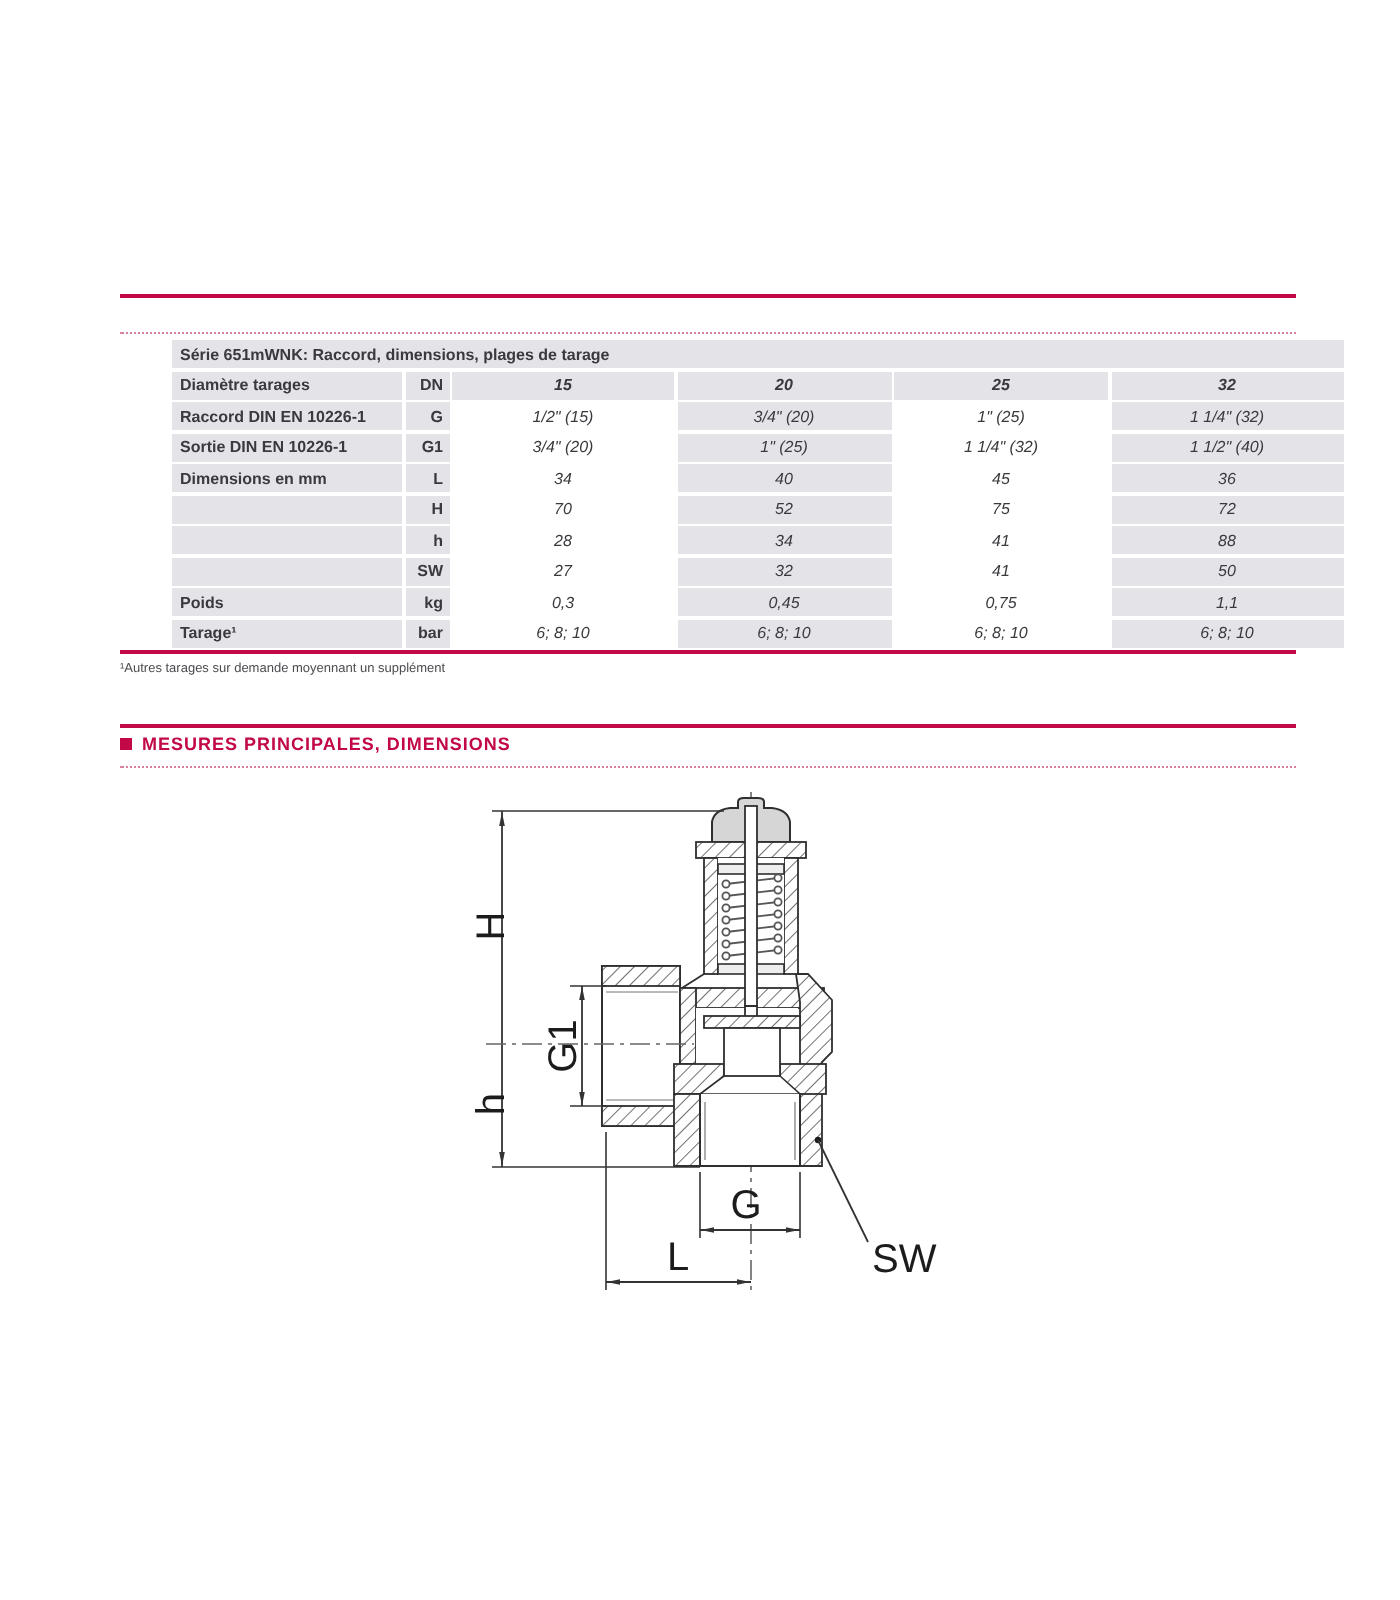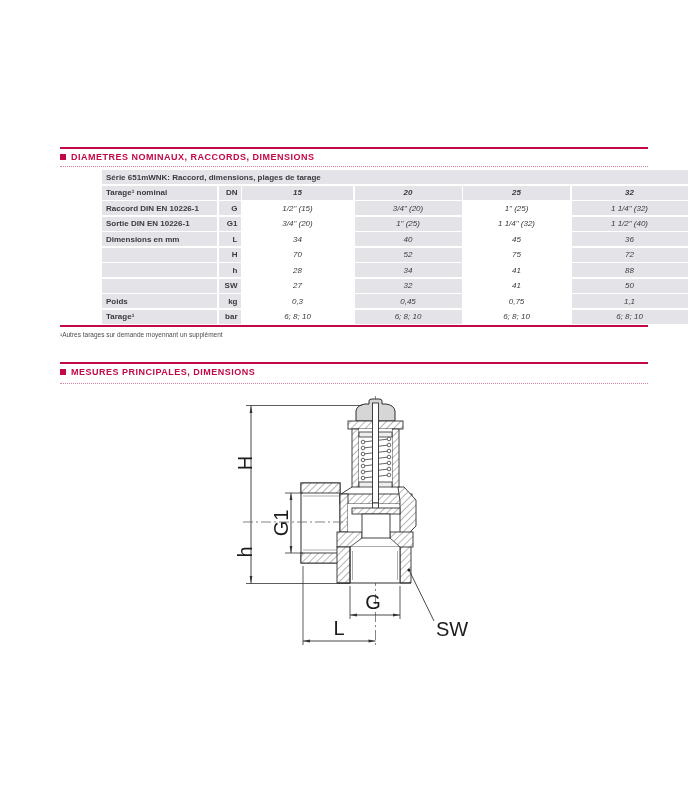--- a/index.html
+++ b/index.html
@@ -3,51 +3,47 @@
 <meta charset="utf-8">
 <style>
   html,body{margin:0;padding:0;background:#fff;}
   .page{position:relative;width:700px;height:800px;background:#ffffff;
         font-family:"Liberation Sans",sans-serif;overflow:hidden;}
   .hrule{position:absolute;left:60px;width:588px;height:2px;background:#c20846;}
   .sec-title{position:absolute;left:60px;display:flex;align-items:center;gap:5px;
              color:#c20846;font-weight:bold;font-size:9px;letter-spacing:.5px;}
   .bullet{width:6px;height:6px;background:#c20846;flex:0 0 auto;}
   .dotted{position:absolute;left:60px;width:588px;height:0;border-bottom:1px dotted #d77f9b;}
-  .t{position:absolute;left:76px;top:170px;width:588px;display:grid;
+  .t{position:absolute;left:60px;top:170px;width:588px;display:grid;
      grid-template-columns:115px 22px 111px 107px 107px 116px;
      grid-auto-rows:14px;row-gap:1.5px;column-gap:1.5px;
      font-size:8px;color:#3a3a3e;padding-left:26px;}
   .c{display:flex;align-items:center;overflow:hidden;white-space:nowrap;}
   .gray{background:#e4e4e8;}
   .b{font-weight:bold;}
   .lbl{padding-left:4px;}
   .unit{justify-content:flex-end;padding-right:3px;}
   .val{justify-content:center;font-style:italic;}
   .span6{grid-column:1/-1;padding-left:4px;}
   .footnote{position:absolute;left:60px;top:331px;font-size:6.5px;color:#4c4c50;}
   .drawing{position:absolute;left:0;top:390px;}
   .dimtext{font-size:20px;fill:#1c1c1c;font-family:"Liberation Sans",sans-serif;}
 </style>
 </head>
 <body>
 
 <div class="page">
 
   <div class="hrule" style="top:147px"></div>
-  <div class="sec-title" style="top:152px">
-    <span class="bullet"></span>
-    <span>DIAMETRES NOMINAUX, RACCORDS, DIMENSIONS</span>
-  </div>
   <div class="dotted" style="top:166px"></div>
 
   <div class="t">
     <div class="c gray b span6">Série 651mWNK: Raccord, dimensions, plages de tarage</div>
 
-    <div class="c gray b lbl">Tarage¹ nominal</div>
+    <div class="c gray b lbl">Diamètre tarages</div>
     <div class="c gray b unit">DN</div>
     <div class="c gray b val">15</div>
     <div class="c gray b val">20</div>
     <div class="c gray b val">25</div>
     <div class="c gray b val">32</div>
 
     <div class="c gray b lbl">Raccord DIN EN 10226-1</div>
     <div class="c gray b unit">G</div>
     <div class="c val">1/2" (15)</div>
     <div class="c gray val">3/4" (20)</div>

